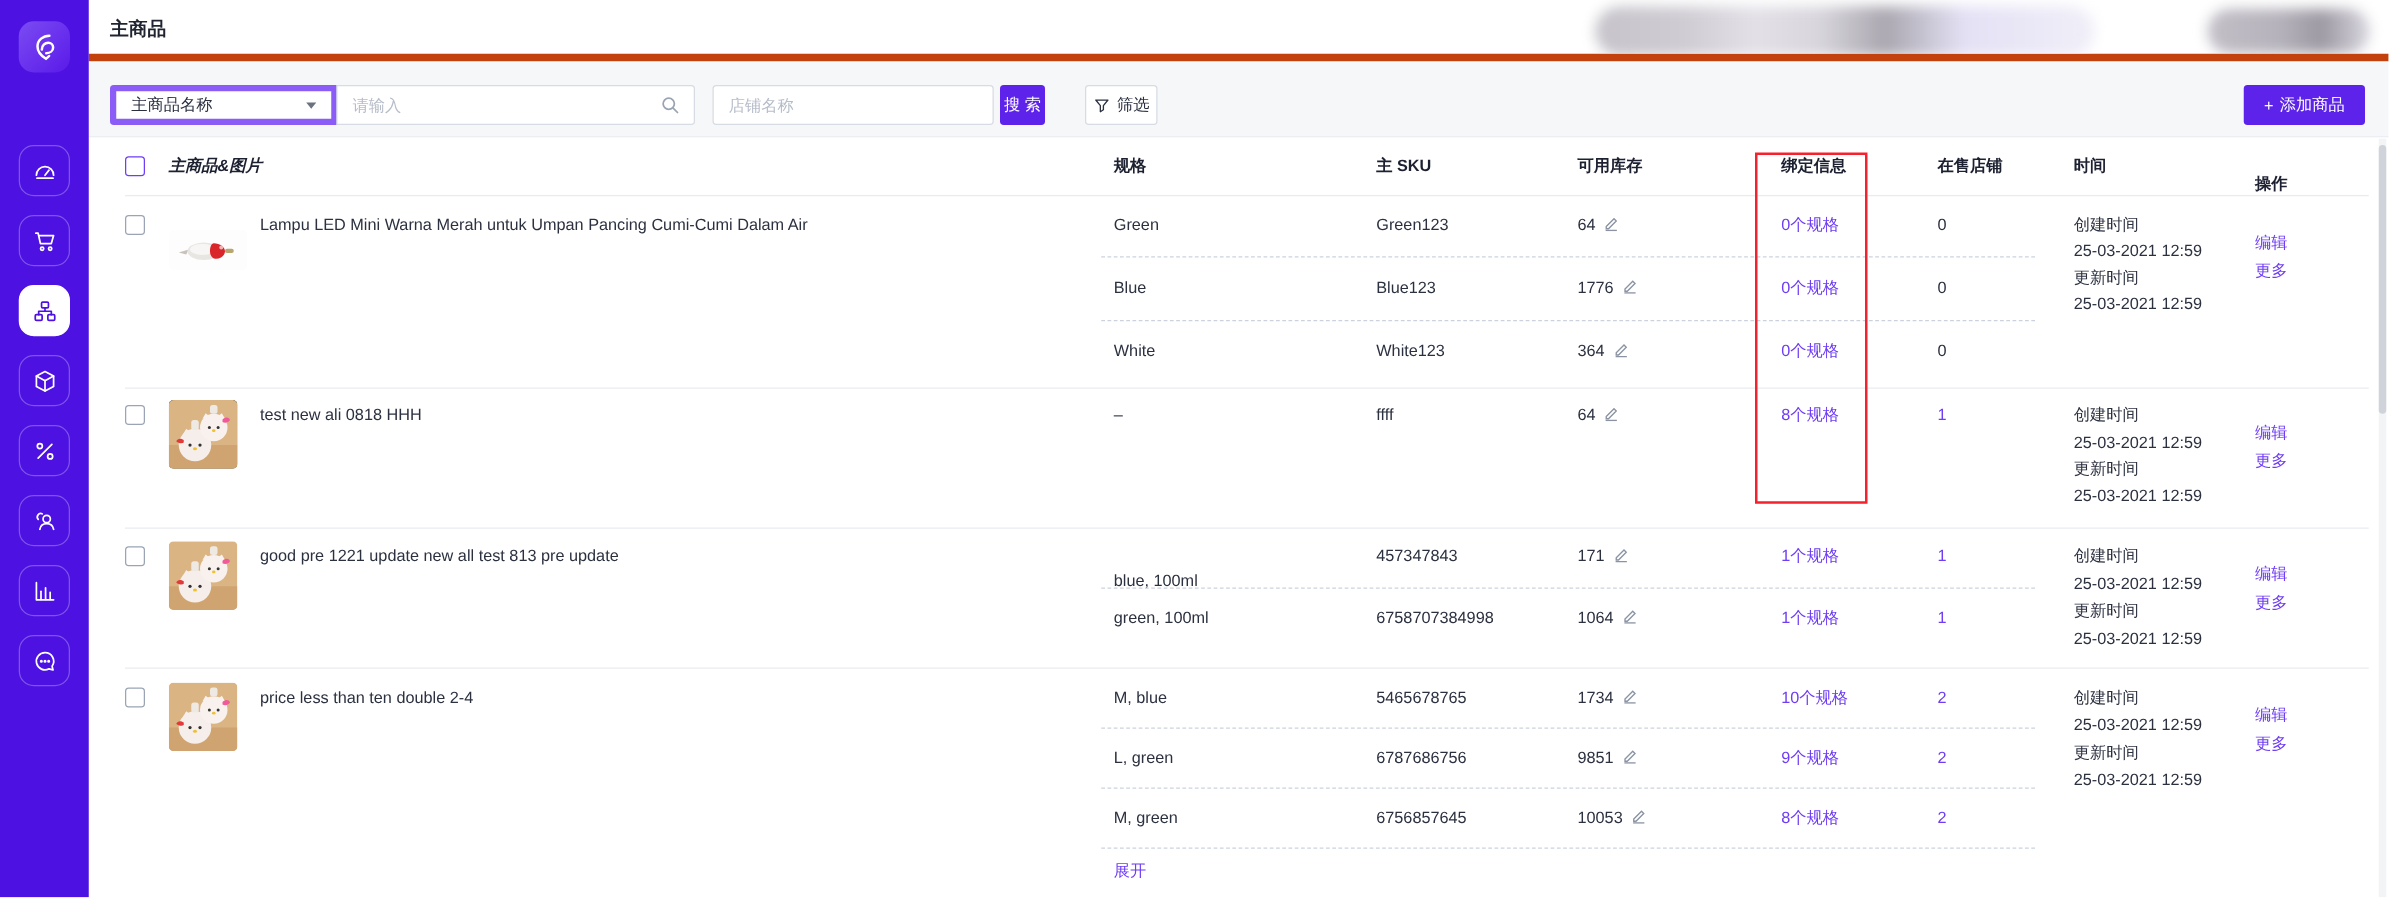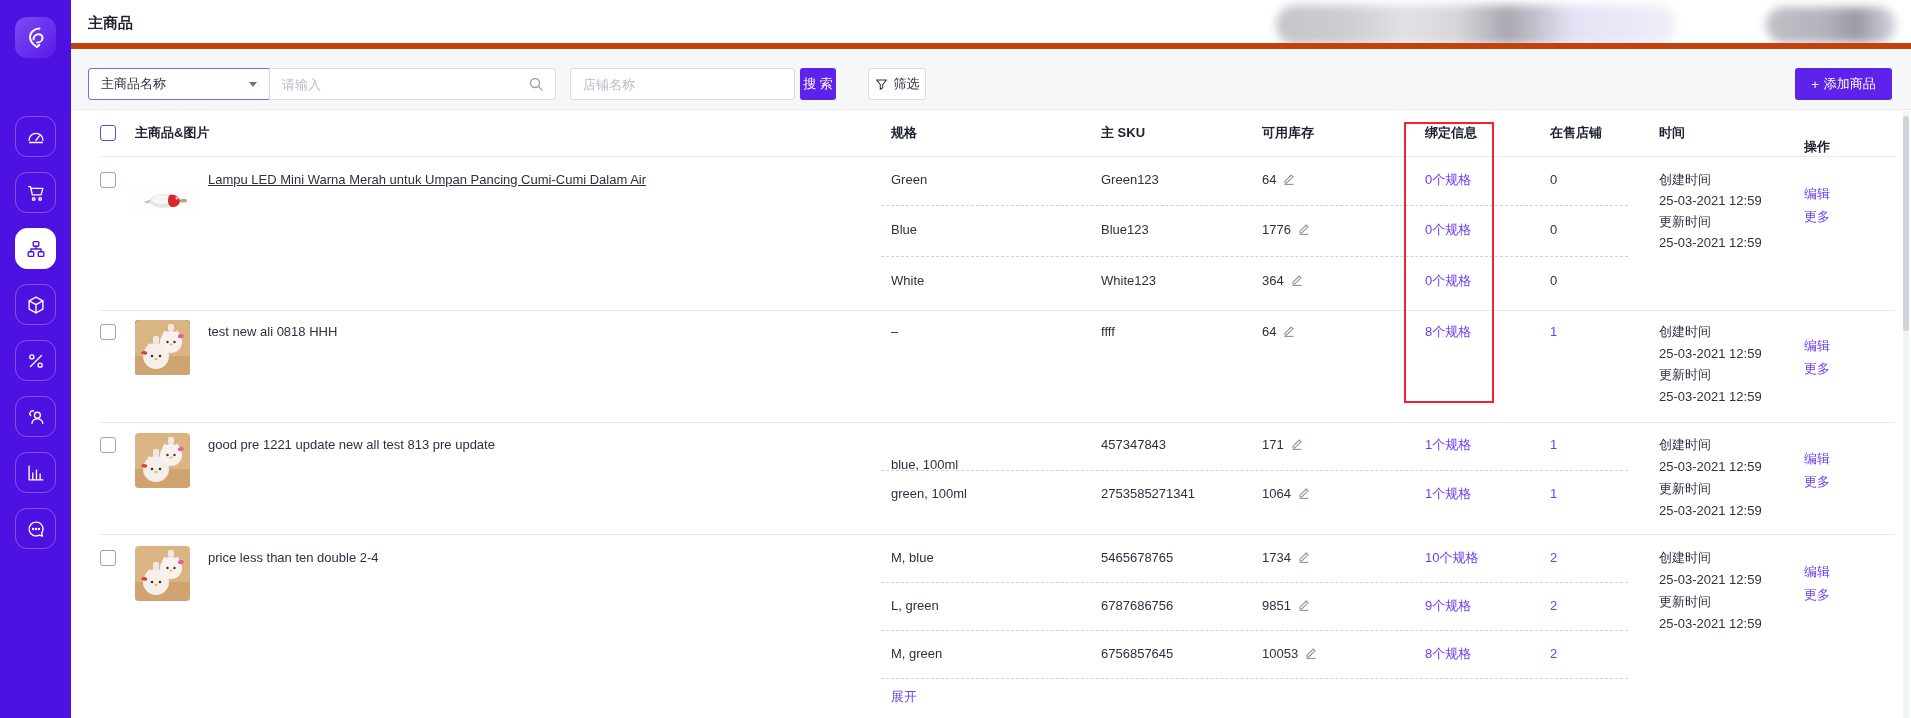--- a/index.html
+++ b/index.html
@@ -23,21 +23,21 @@
   .page-title { position:absolute; left:17px; top:14px; font-size:15px; font-weight:bold; color:#1F2430; }
   .blur-blob { position:absolute; filter:blur(5px); }
   .blob1 { left:1205px; top:5px; width:400px; height:40px; border-radius:20px;
            background:linear-gradient(90deg,#c6c4ca 0%,#cfccd3 18%,#e3e1e7 32%,#d8d6dc 45%,#aaa7b0 58%,#e4e1f5 74%,#f0eff8 100%); }
   .blob2 { left:1695px; top:7px; width:130px; height:36px; border-radius:18px;
            background:linear-gradient(90deg,#c2bfc7 0%,#b5b2bb 45%,#9d99a3 70%,#d9d7df 100%); }
 
   
   .filterband { position:absolute; left:71px; top:50px; width:1840px; height:60px; background:#F6F7F9; border-bottom:1px solid #E8EBF0; }
   .ctrl { position:absolute; top:68px; height:32px; font-size:13px; }
-  .select { left:88px; width:182px; background:#fff; border:1px solid #8b5cf6; border-radius:3px 0 0 3px;
+  .select { left:88px; width:182px; background:#fff; border:5px solid #8b5cf6; border-radius:3px 0 0 3px;
             display:flex; align-items:center; padding:0 12px; color:#2B3040; cursor:pointer;gap:32px; }
   .select .caret { margin-left:auto; width:0; height:0; border-left:4px solid transparent; border-right:4px solid transparent; border-top:5px solid #6b7280; }
   .inputwrap { left:269px; width:287px; }
   .inputwrap input, .shopwrap input { width:100%; height:32px; border:1px solid #D7DBE3; border-radius:0 3px 3px 0;
             padding:0 34px 0 12px; font-size:13px; color:#2B3040; background:#fff; outline:none; font-family:inherit; }
   .inputwrap input::placeholder, .shopwrap input::placeholder { color:#B6BDC9; }
   .inputwrap svg { position:absolute; right:12px; top:8px; }
   .shopwrap { left:570px; width:225px; }
   .shopwrap input { border-radius:3px; padding:0 12px; }
   .btn { display:flex; align-items:center; justify-content:center; border-radius:3px; font-size:13px; cursor:pointer; }
@@ -169,32 +169,32 @@
     <span>筛选</span>
   </div>
   <div class="ctrl btn btn-add">
     <span>+</span>
     <span>添加商品</span>
   </div>
 
   <div class="tabletop"></div>
 
   <div class="checkbox head" style="left:100px; top:125px;"></div>
-  <div class="cell colhead c-img" style="top:124px;">主商品&amp;图片</div>
+  <div class="cell colhead c-img" style="top:124px;font-style:italic;">主商品&amp;图片</div>
   <div class="cell colhead c-spec" style="top:124px;">规格</div>
   <div class="cell colhead c-sku" style="top:124px;">主 SKU</div>
   <div class="cell colhead c-stock" style="top:124px;">可用库存</div>
   <div class="cell colhead c-bind" style="top:124px;">绑定信息</div>
   <div class="cell colhead c-store" style="top:124px;">在售店铺</div>
   <div class="cell colhead c-time" style="top:124px;">时间</div>
   <div class="cell colhead c-ops" style="top:124px;">操作</div>
   <div class="rowsep" style="top:156px;"></div>
 
   <div class="checkbox" style="left:100px; top:172px;"></div>
-  <div class="cell c-title" style="top:171px;text-decoration:underline;">Lampu LED Mini Warna Merah untuk Umpan Pancing Cumi-Cumi Dalam Air</div>
+  <div class="cell c-title" style="top:171px;">Lampu LED Mini Warna Merah untuk Umpan Pancing Cumi-Cumi Dalam Air</div>
   <div class="prod-img" style="left:135px; top:184px; width:63px; height:32px;">
     <svg width="63" height="32" viewBox="0 0 63 32">
       <rect width="63" height="32" fill="#fdfdfd"></rect>
       <path d="M8 18 L16 15.5 L14 19.5 Z" fill="#c9c2b8"></path>
       <ellipse cx="28" cy="17" rx="13" ry="7" fill="#e8e6e2"></ellipse>
       <ellipse cx="27" cy="15.5" rx="10" ry="4.5" fill="#f7f6f4"></ellipse>
       <path d="M36 10.5c5 0 9 3 9 6.5s-4 6.5-8 6c-2.5-.3-4-3-4-6.2s1-6.3 3-6.3z" fill="#d9262a"></path>
       <circle cx="42" cy="14" r="1.6" fill="#f2b3b4"></circle>
       <rect x="45" y="15" width="7" height="3.4" rx="1.6" fill="#b9a66d"></rect>
     </svg>
@@ -299,21 +299,21 @@
   <div class="cell c-spec" style="top:456px;">blue, 100ml</div>
   <div class="cell c-sku" style="top:436px;">457347843</div>
   <div class="cell c-stock" style="top:436px;"><span>171</span><span class="pencil"><svg width="12" height="12" viewBox="0 0 12 12">
           <path d="M2 8.2 8.2 2l1.8 1.8L3.8 10H2z" fill="none" stroke="#8B93A3" stroke-width="1.1"></path>
           <line x1="1.5" y1="11.4" x2="10.5" y2="11.4" stroke="#8B93A3" stroke-width="1.1"></line>
         </svg></span></div>
   <div class="cell c-bind link" style="top:436px;">1个规格</div>
   <div class="cell c-store link" style="top:436px;">1</div>
   <div class="dashed" style="top:470px;"></div>
   <div class="cell c-spec" style="top:485px;">green, 100ml</div>
-  <div class="cell c-sku" style="top:485px;">2753585271341</div>
+  <div class="cell c-sku" style="top:485px;">6758707384998</div>
   <div class="cell c-stock" style="top:485px;"><span>1064</span><span class="pencil"><svg width="12" height="12" viewBox="0 0 12 12">
           <path d="M2 8.2 8.2 2l1.8 1.8L3.8 10H2z" fill="none" stroke="#8B93A3" stroke-width="1.1"></path>
           <line x1="1.5" y1="11.4" x2="10.5" y2="11.4" stroke="#8B93A3" stroke-width="1.1"></line>
         </svg></span></div>
   <div class="cell c-bind link" style="top:485px;">1个规格</div>
   <div class="cell c-store link" style="top:485px;">1</div>
   <div class="cell c-time" style="top:436px;">创建时间</div>
   <div class="cell c-time" style="top:458px;">25-03-2021 12:59</div>
   <div class="cell c-time" style="top:480px;">更新时间</div>
   <div class="cell c-time" style="top:502px;">25-03-2021 12:59</div>

